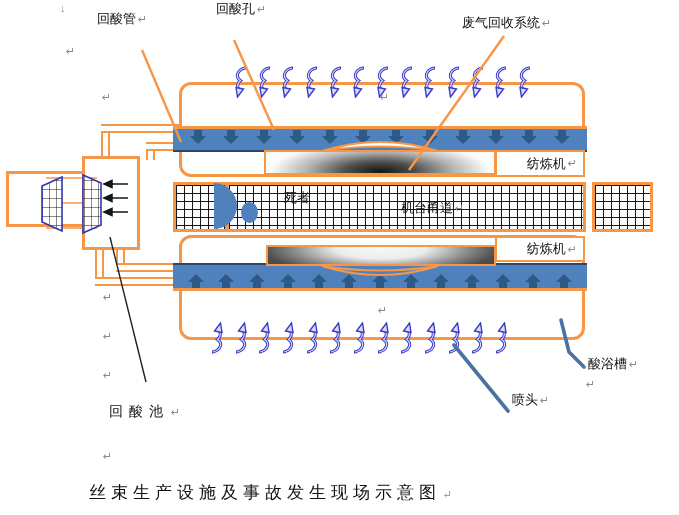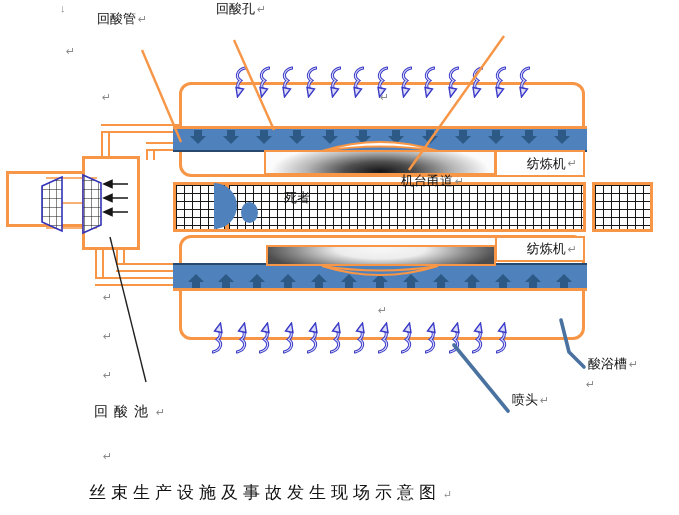--- a/index.html
+++ b/index.html
@@ -381,33 +381,36 @@
     <line x1="454" y1="345" x2="508" y2="411" stroke="#4A72A0" stroke-width="3.6" stroke-linecap="round"></line>
     <polyline points="561,320 569,352 584,367" fill="none" stroke="#4A72A0" stroke-width="3.6" stroke-linecap="round" stroke-linejoin="round"></polyline>
   </svg>
 
   <div class="lbl" style="left:97px;top:10px">
     <span>回酸管</span><span class="mark">↵</span>
   </div>
   <div class="lbl" style="left:216px;top:0">
     <span>回酸孔</span><span class="mark">↵</span>
   </div>
+  <div class="lbl" style="left:462px;top:14px">
+    <span>废气回收系统</span><span class="mark">↵</span>
+  </div>
   <div class="lbl" style="left:284px;top:189px">
     <span>死者</span>
   </div>
-  <div class="lbl" style="left:401px;top:172px">
+  <div class="lbl" style="left:401px;top:199px">
     <span>机台甬道</span><span class="mark">↵</span>
   </div>
   <div class="lbl" style="left:588px;top:355px">
     <span>酸浴槽</span><span class="mark">↵</span>
   </div>
   <div class="lbl" style="left:512px;top:391px">
     <span>喷头</span><span class="mark">↵</span>
   </div>
-  <div class="lbl" style="left:94px;top:403px;font-size:14px;letter-spacing:6px">
+  <div class="lbl" style="left:109px;top:403px;font-size:14px;letter-spacing:6px">
     <span>回酸池</span><span class="mark" style="letter-spacing:0">↵</span>
   </div>
 
   <span class="pmark" style="left:60px;top:2px">↓</span>
   <span class="pmark" style="left:66px;top:45px">↵</span>
   <span class="pmark" style="left:102px;top:91px">↵</span>
   <span class="pmark" style="left:380px;top:91px">↵</span>
   <span class="pmark" style="left:103px;top:291px">↵</span>
   <span class="pmark" style="left:103px;top:330px">↵</span>
   <span class="pmark" style="left:103px;top:369px">↵</span>

